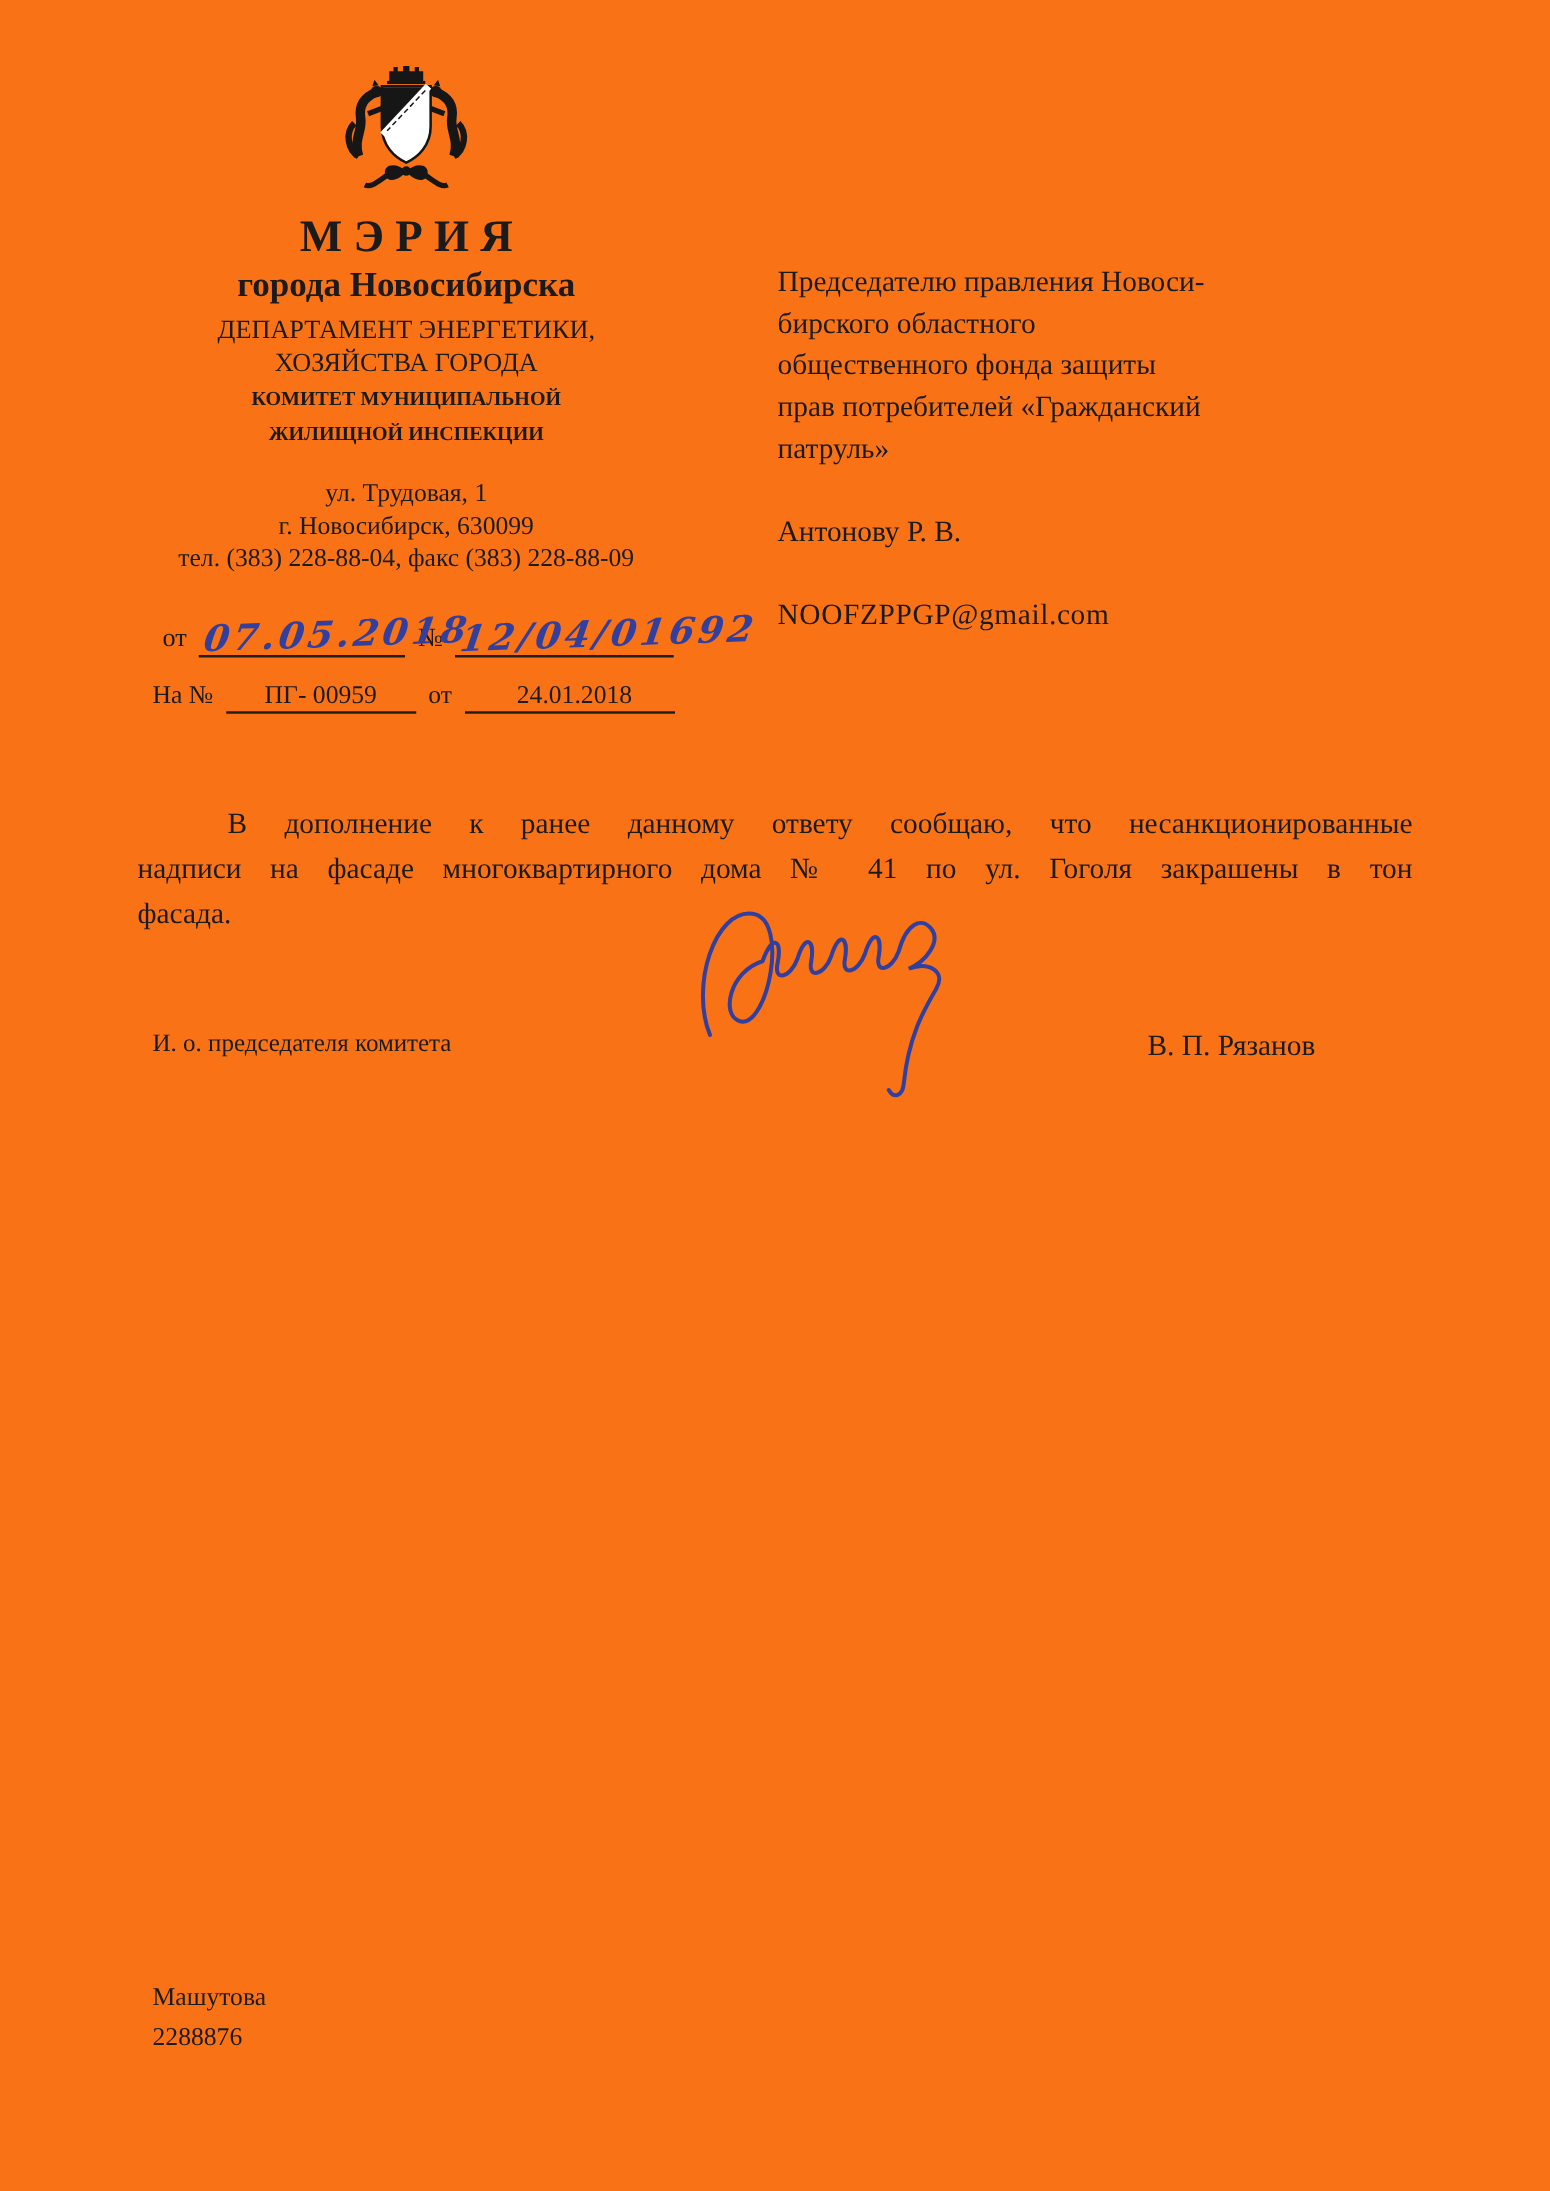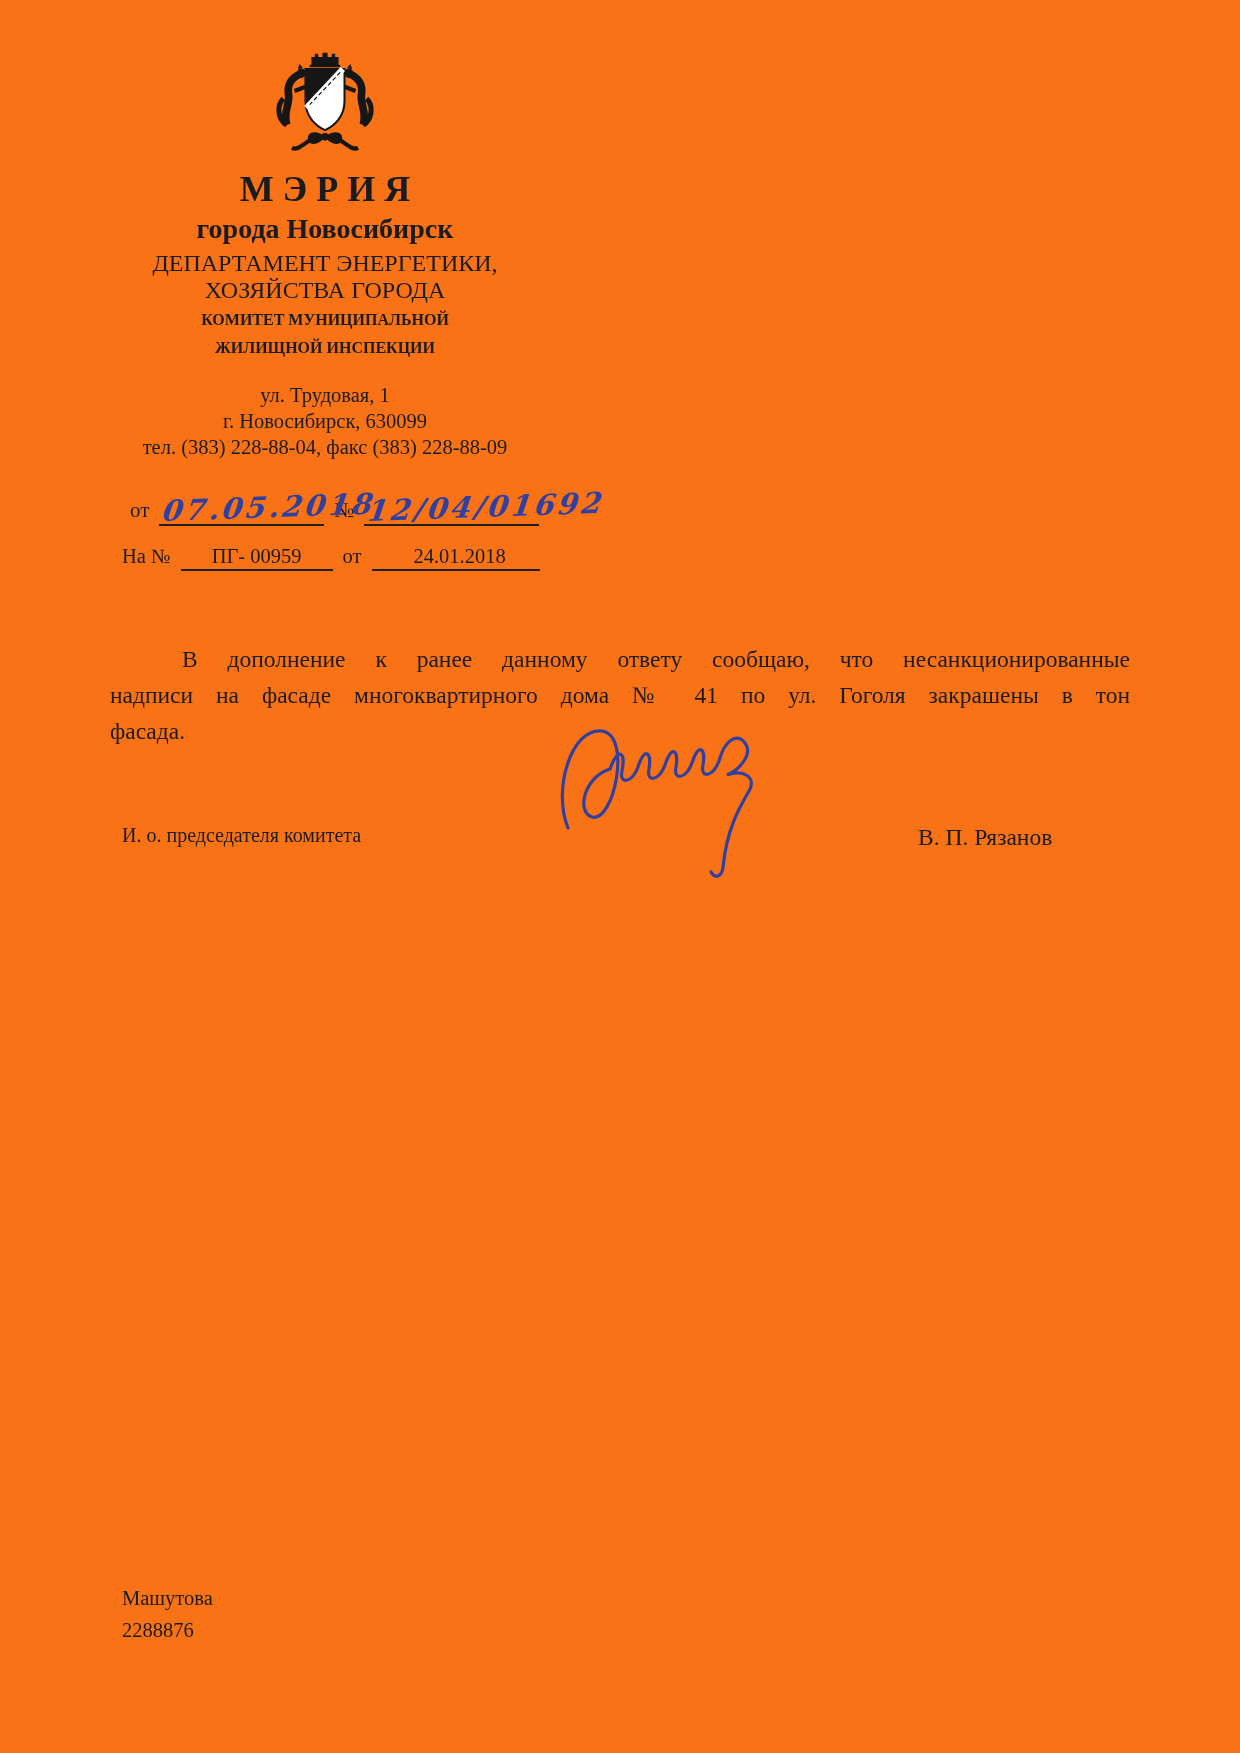--- a/index.html
+++ b/index.html
@@ -12,21 +12,21 @@
     color:var(--text_black, #1b1b1b);
     font-family:"Liberation Serif", serif;
     overflow:hidden;
   }
 
   
   .letterhead { position:absolute; left:92px; top:52px; width:466px; text-align:center; }
   .coat-wrap { height:112px; margin-bottom:4px; }
   .org-title1 { font-size:36px; font-weight:bold; letter-spacing:9px; margin-left:9px; }
   .org-title2 { font-size:28px; font-weight:bold; margin-top:3px; }
-  .dept-line { font-size:24px; line-height:26.5px; }
+  .dept-line { font-size:21px; line-height:26.5px; }
   .dept-block { margin-top:5px; }
   .committee-line { font-size:16px; font-weight:bold; line-height:28px; }
   .committee-block { margin-top:3px; }
   .addr-block { margin-top:20px; }
   .addr-line { font-size:20.5px; line-height:26px; }
 
   
   .ref1 { position:absolute; left:130px; top:486px; display:flex; align-items:flex-end; gap:10px; font-size:21px; }
   .ref2 { position:absolute; left:122px; top:545px; display:flex; align-items:flex-end; gap:10px; font-size:20.5px; }
   .uline { display:inline-block; border-bottom:2px solid #1f1f1f; text-align:center; }
@@ -105,21 +105,21 @@
         <path d="M78,24 L42,62" stroke="#161616" stroke-width="1.4" stroke-dasharray="5 3"></path>
 
         <path class="ink" d="M60,100 C50,91 38,94 40,103 C42,112 54,109 60,100 Z"></path>
         <path class="ink" d="M60,100 C70,91 82,94 80,103 C78,112 66,109 60,100 Z"></path>
         <path class="line" d="M42,104 C33,110 27,116 21,113" stroke-width="5"></path>
         <path class="line" d="M78,104 C87,110 93,116 99,113" stroke-width="5"></path>
         <circle class="ink" cx="60" cy="100" r="4.5"></circle>
       </svg>
     </div>
     <div class="org-title1">МЭРИЯ</div>
-    <div class="org-title2">города Новосибирск</div>
+    <div class="org-title2">города Новосибирска</div>
     <div class="dept-block">
       <div class="dept-line">ДЕПАРТАМЕНТ ЭНЕРГЕТИКИ,</div>
       <div class="dept-line">ХОЗЯЙСТВА ГОРОДА</div>
     </div>
     <div class="committee-block">
       <div class="committee-line">КОМИТЕТ МУНИЦИПАЛЬНОЙ</div>
       <div class="committee-line">ЖИЛИЩНОЙ ИНСПЕКЦИИ</div>
     </div>
     <div class="addr-block">
       <div class="addr-line">ул. Трудовая, 1</div>
@@ -139,20 +139,29 @@
     </span>
   </div>
 
   <div class="ref2">
     <span class="ref-label">На №</span>
     <span class="uline u-reply">ПГ- 00959</span>
     <span class="ref-label">от</span>
     <span class="uline u-rdate">24.01.2018</span>
   </div>
 
+  <div class="recipient">
+    <div>Председателю правления Новоси-</div>
+    <div>бирского  областного</div>
+    <div>общественного фонда защиты</div>
+    <div>прав потребителей «Гражданский</div>
+    <div>патруль»</div>
+    <div class="recipient-person">Антонову Р. В.</div>
+    <div class="recipient-email">NOOFZPPGP@gmail.com</div>
+  </div>
 
   <div class="body-block">
     <div class="body-line first">В дополнение к ранее данному ответу сообщаю, что несанкционированные</div>
     <div class="body-line">надписи на фасаде многоквартирного  дома № 41 по ул. Гоголя закрашены в тон</div>
     <div class="body-line last">фасада.</div>
   </div>
 
   <div class="sign-title">И. о. председателя комитета</div>
 
   <svg class="signature-svg" viewBox="0 0 300 195" width="300" height="195" aria-hidden="true">

